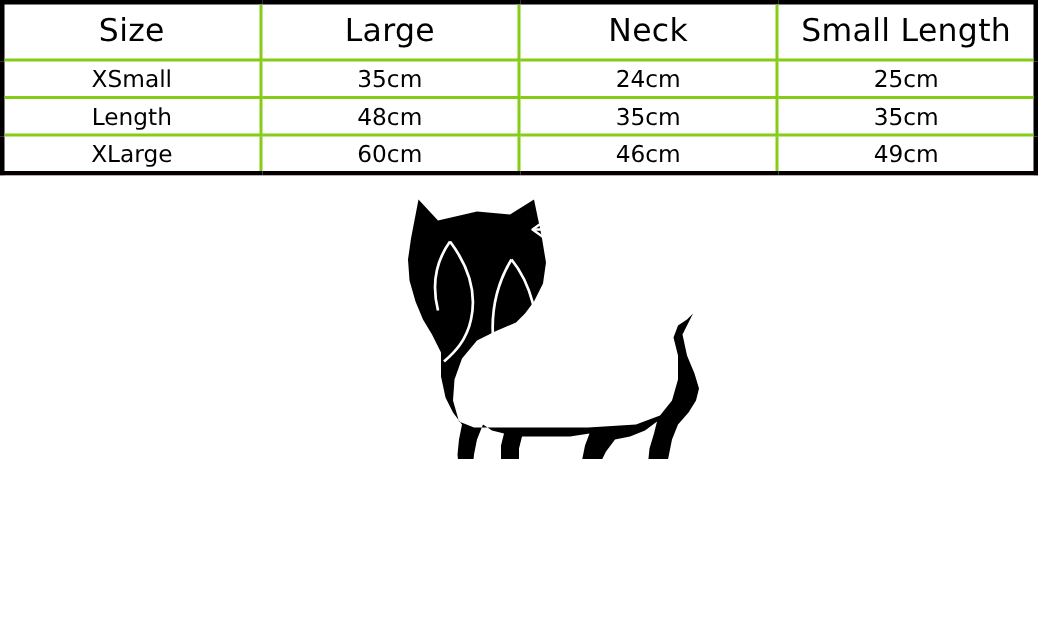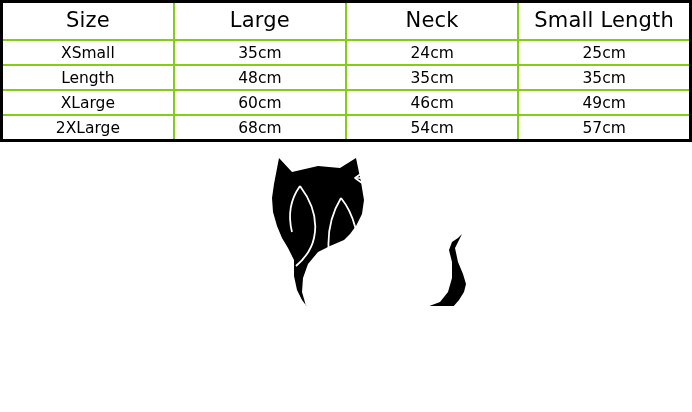--- a/index.html
+++ b/index.html
@@ -86,26 +86,20 @@
         <td>Length</td>
         <td>48cm</td>
         <td>35cm</td>
         <td>35cm</td>
       </tr>
       <tr>
         <td>XLarge</td>
         <td>60cm</td>
         <td>46cm</td>
         <td>49cm</td>
-      </tr>
-      <tr>
-        <td>2XLarge</td>
-        <td>68cm</td>
-        <td>54cm</td>
-        <td>57cm</td>
       </tr>
     </tbody>
   </table>
 
   <div class="figure">
     <svg width="692" height="220" viewBox="0 0 692 220" xmlns="http://www.w3.org/2000/svg" aria-hidden="true">
 
       <g>
         <path fill="#000000" d="
           M274,42

